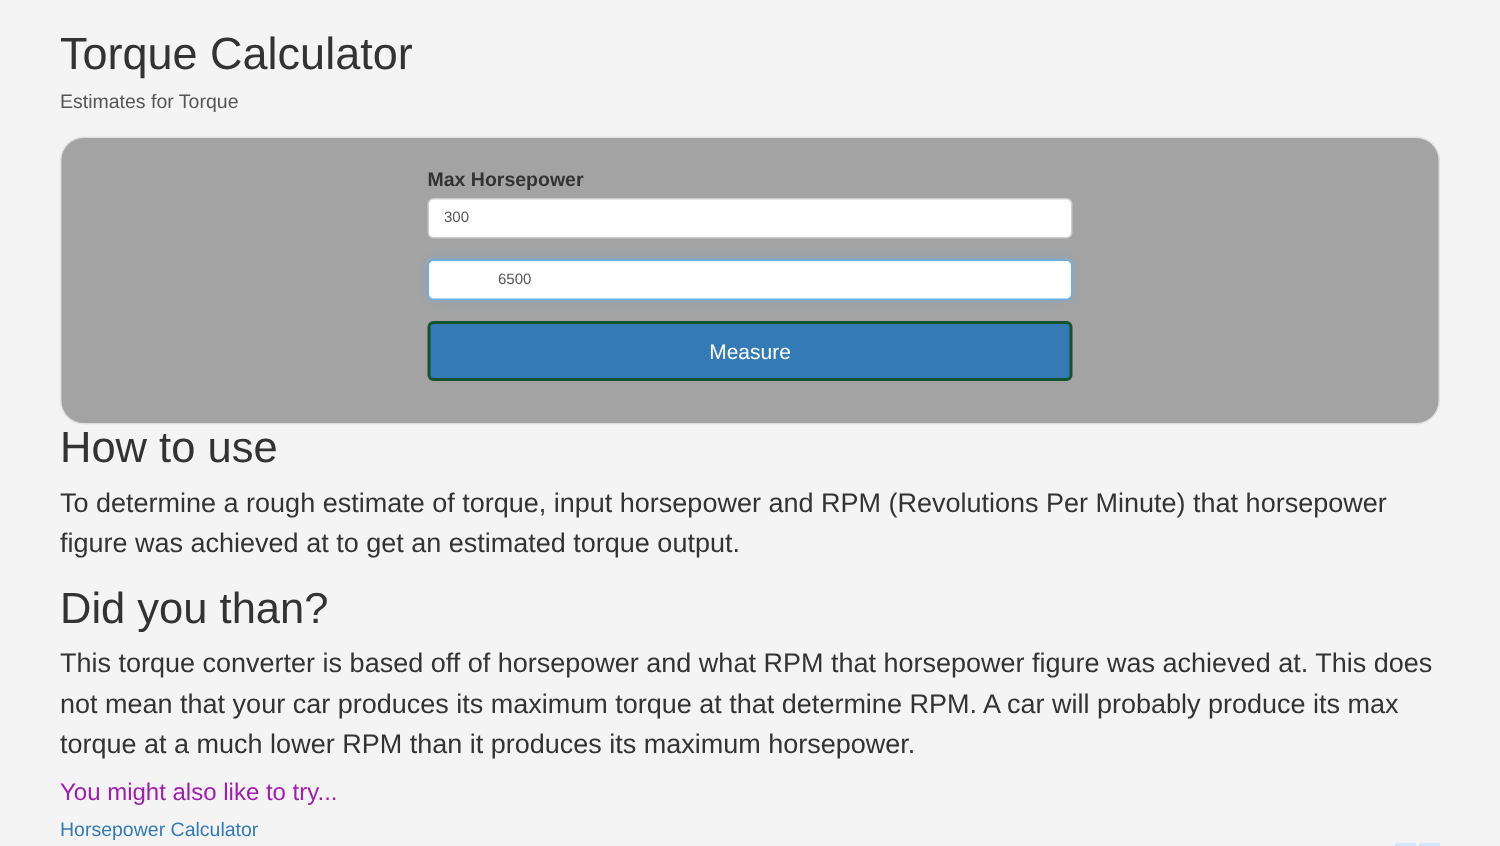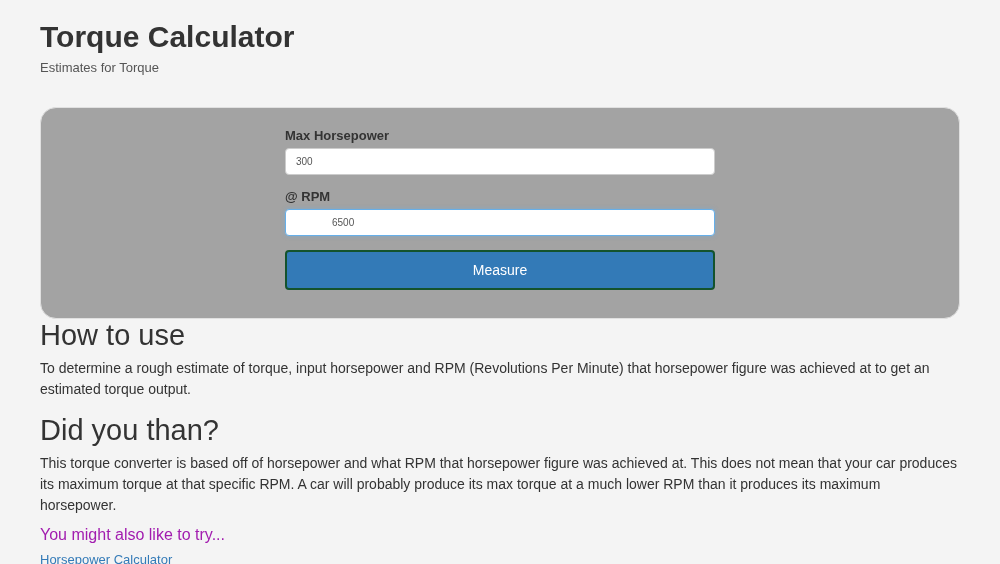--- a/index.html
+++ b/index.html
@@ -4,28 +4,28 @@
   <style>
     * { box-sizing: border-box; margin: 0; padding: 0; }
     body {
       font-family: -apple-system, BlinkMacSystemFont, "Segoe UI", Helvetica, Arial, sans-serif;
       background: #f4f4f4;
       color: #333;
       padding: 20px 40px;
     }
     .page-title {
       font-size: 30px;
-      font-weight: 700;
+      font-weight: 400;
       color: #333;
       margin-bottom: 6px;
     }
     .page-subtitle {
       font-size: 13px;
       color: #555;
-      margin-bottom: 32px;
+      margin-bottom: 16px;
     }
     .panel {
       border: 1px solid #e0e0e0;
       border-radius: 16px;
       background: #a3a3a3;
       padding: 20px 0 28px;
     }
     .form-inner {
       width: 430px;
       margin: 0 auto;
@@ -64,21 +64,21 @@
       cursor: pointer;
     }
     .section-heading {
       font-size: 29px;
       font-weight: 500;
       color: #333;
       margin-bottom: 6px;
     }
     .section-heading.mt { margin-top: 14px; }
     .body-text {
-      font-size: 14px;
+      font-size: 18px;
       color: #333;
       line-height: 1.5;
       margin-bottom: 8px;
     }
     .subheading {
       font-size: 16px;
       font-weight: 400;
       color: #a21caf;
       margin-top: 10px;
       margin-bottom: 6px;
@@ -126,32 +126,31 @@
 <h1 class="page-title">Torque Calculator</h1>
 <p class="page-subtitle">Estimates for Torque</p>
 
 <div class="panel">
   <div class="form-inner">
     <div class="form-group">
       <label class="form-label">Max Horsepower</label>
       <input type="text" class="form-input" value="300" style="">
     </div>
     <div class="form-group">
-      <label class="form-label">@ RPM</label>
       <input type="text" class="form-input focused" value="6500" style="">
     </div>
     <button class="btn-primary">Measure</button>
   </div>
 </div>
 
 <h2 class="section-heading">How to use</h2>
 <p class="body-text">To determine a rough estimate of torque, input horsepower and RPM (Revolutions Per Minute) that horsepower figure was achieved at to get an estimated torque output.</p>
 
 <h2 class="section-heading mt">Did you than?</h2>
-<p class="body-text">This torque converter is based off of horsepower and what RPM that horsepower figure was achieved at. This does not mean that your car produces its maximum torque at that specific RPM. A car will probably produce its max torque at a much lower RPM than it produces its maximum horsepower.</p>
+<p class="body-text">This torque converter is based off of horsepower and what RPM that horsepower figure was achieved at. This does not mean that your car produces its maximum torque at that determine RPM. A car will probably produce its max torque at a much lower RPM than it produces its maximum horsepower.</p>
 
 <h3 class="subheading">You might also like to try...</h3>
 <a class="link">Horsepower Calculator</a>
 
 <div class="ad-container">
   <div class="ad-corner">
     <div class="ad-corner-btn">▷</div>
     <div class="ad-corner-btn">✕</div>
   </div>
 

